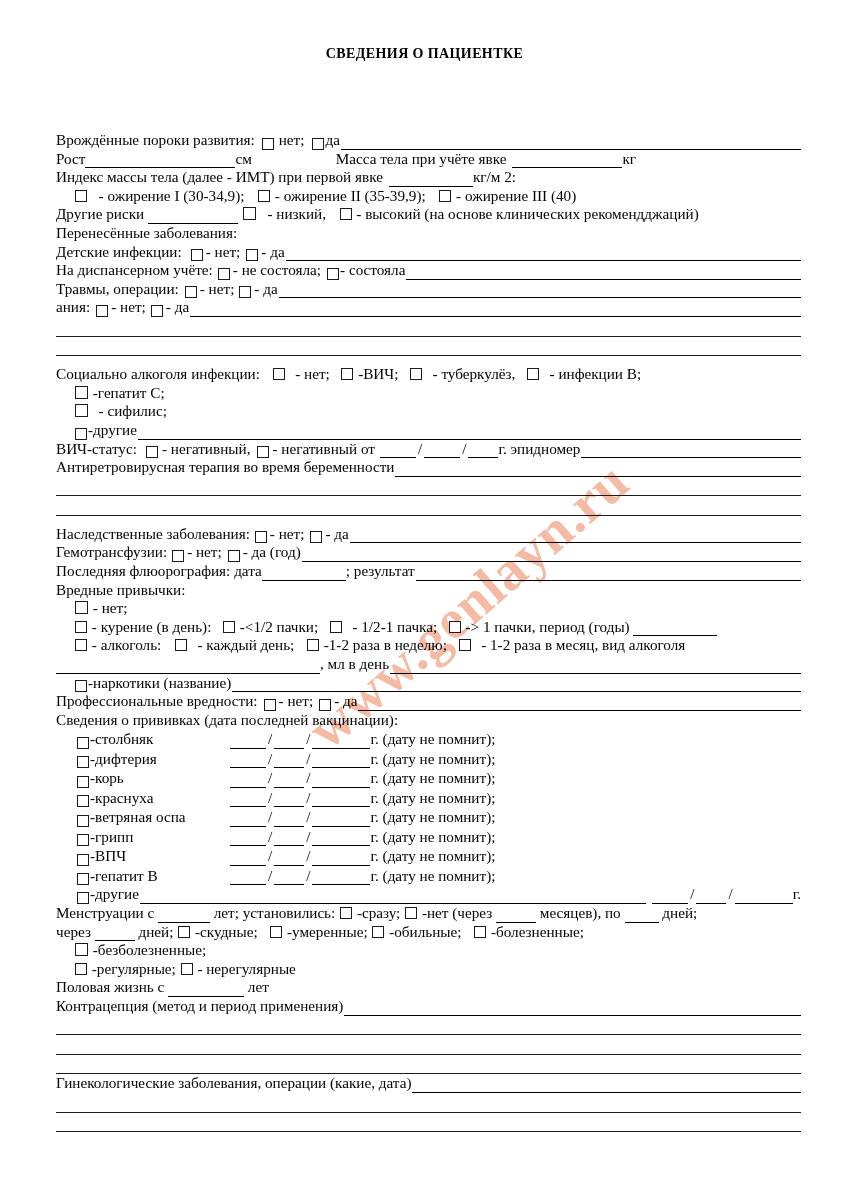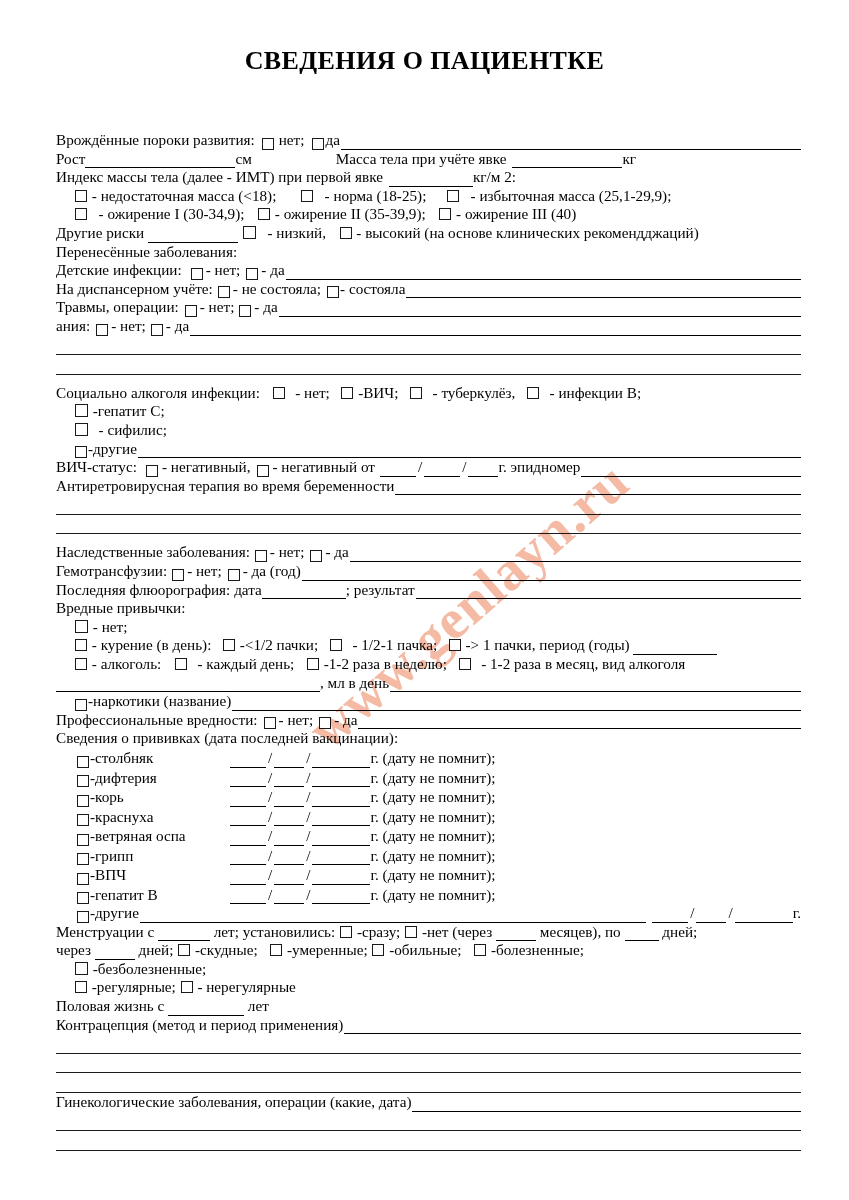--- a/index.html
+++ b/index.html
@@ -36,21 +36,21 @@
     z-index: 5;
     text-align: center;
   }
   #content {
     position: relative;
     z-index: 10;
     padding: 0;
   }
   .doc-title {
     text-align: center;
-    font-size: 26px;
+    font-size: 14px;
     font-weight: 700;
     letter-spacing: 0.4px;
     margin: 46px 0 0 0;
     font-family: "Liberation Serif", "DejaVu Serif", serif;
   }
   .body-area {
     position: absolute;
     left: 56px;
     top: 85px;
     width: 745px;
@@ -171,32 +171,20 @@
         <span>кг</span>
       </div>
 
       <div class="flexline">
         <span>Индекс массы тела (далее - ИМТ) при первой явке</span>
         <span style="width:6px"></span>
         <span class="u w84"></span>
         <span>кг/м 2:</span>
       </div>
 
-      <div class="ln ind2">
-        <span class="cb"></span>
-        <span>- недостаточная масса (&lt;18);</span>
-        <span style="display:inline-block;width:16px"></span>
-        <span class="cb"></span>
-        <span style="display:inline-block;width:3px"></span>
-        <span>- норма (18-25);</span>
-        <span style="display:inline-block;width:12px"></span>
-        <span class="cb"></span>
-        <span style="display:inline-block;width:3px"></span>
-        <span>- избыточная масса (25,1-29,9);</span>
-      </div>
 
       <div class="ln ind2">
         <span class="cb"></span>
         <span style="display:inline-block;width:3px"></span>
         <span>- ожирение I (30-34,9);</span>
         <span style="display:inline-block;width:5px"></span>
         <span class="cb"></span>
         <span>- ожирение II (35-39,9);</span>
         <span style="display:inline-block;width:5px"></span>
         <span class="cb"></span>

